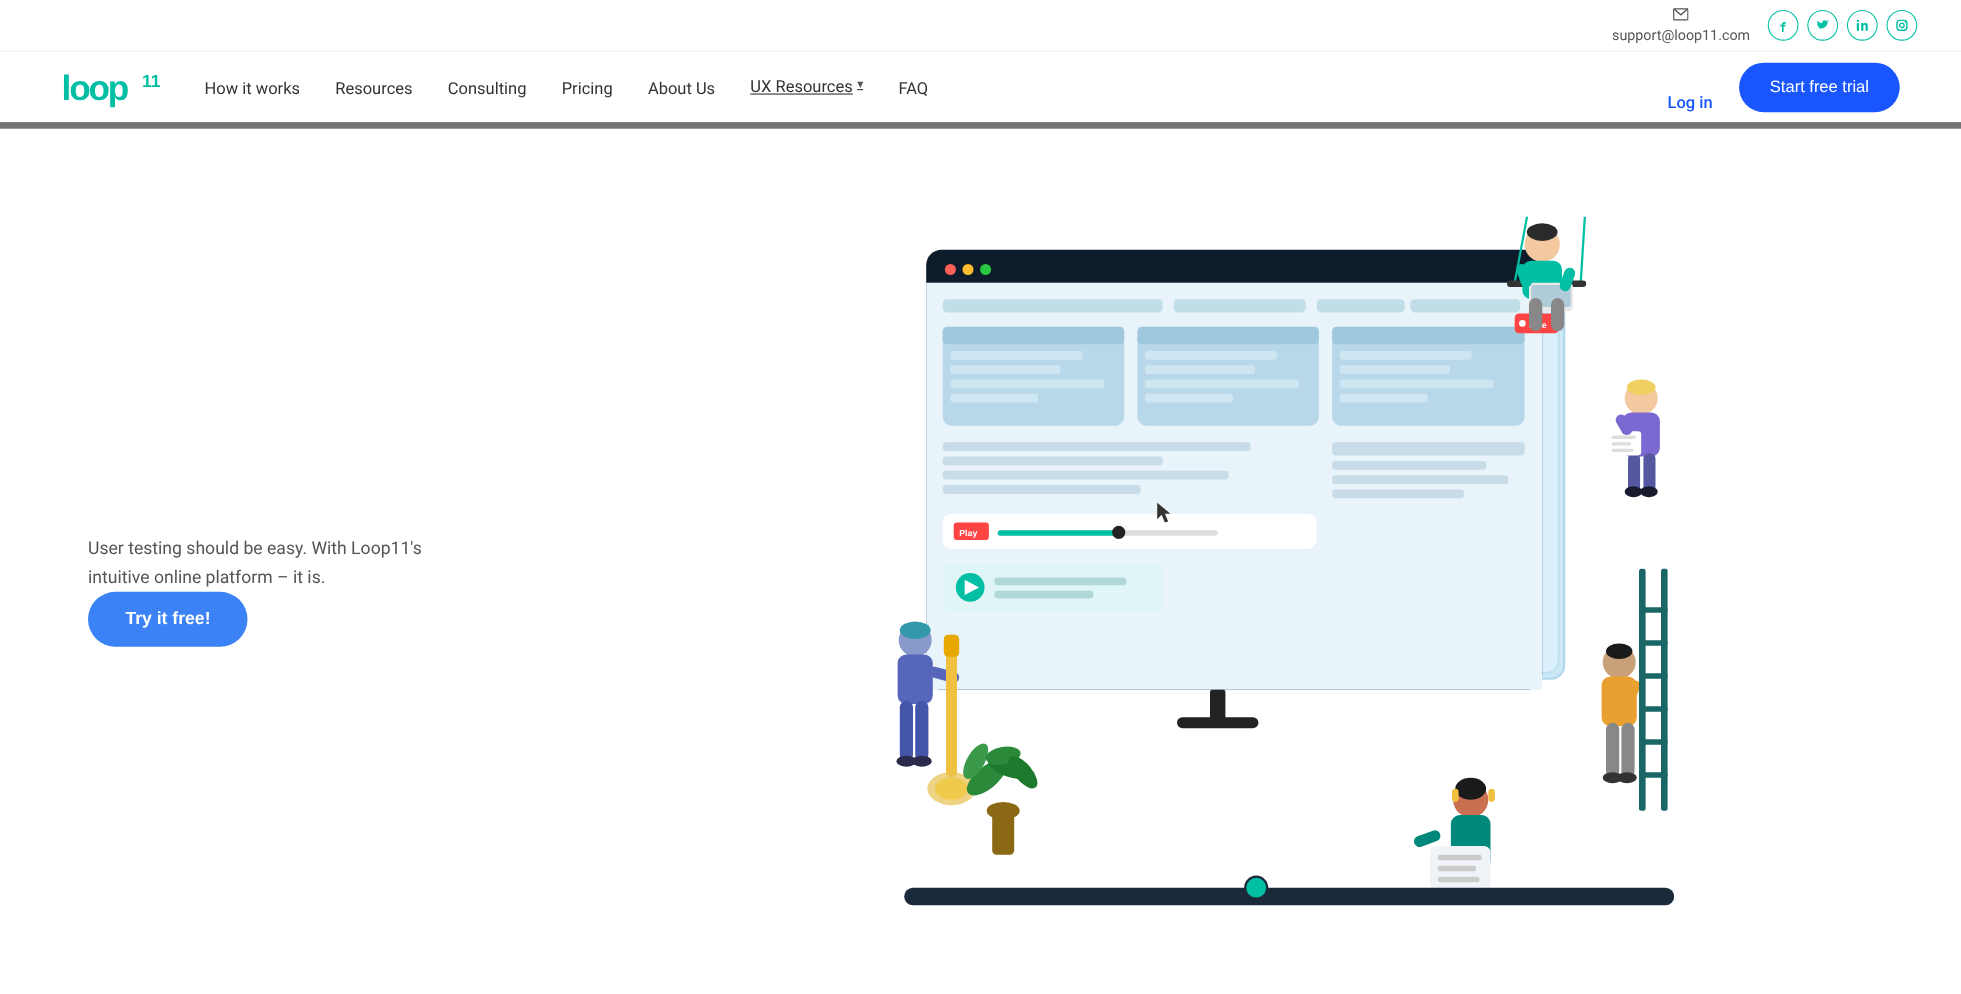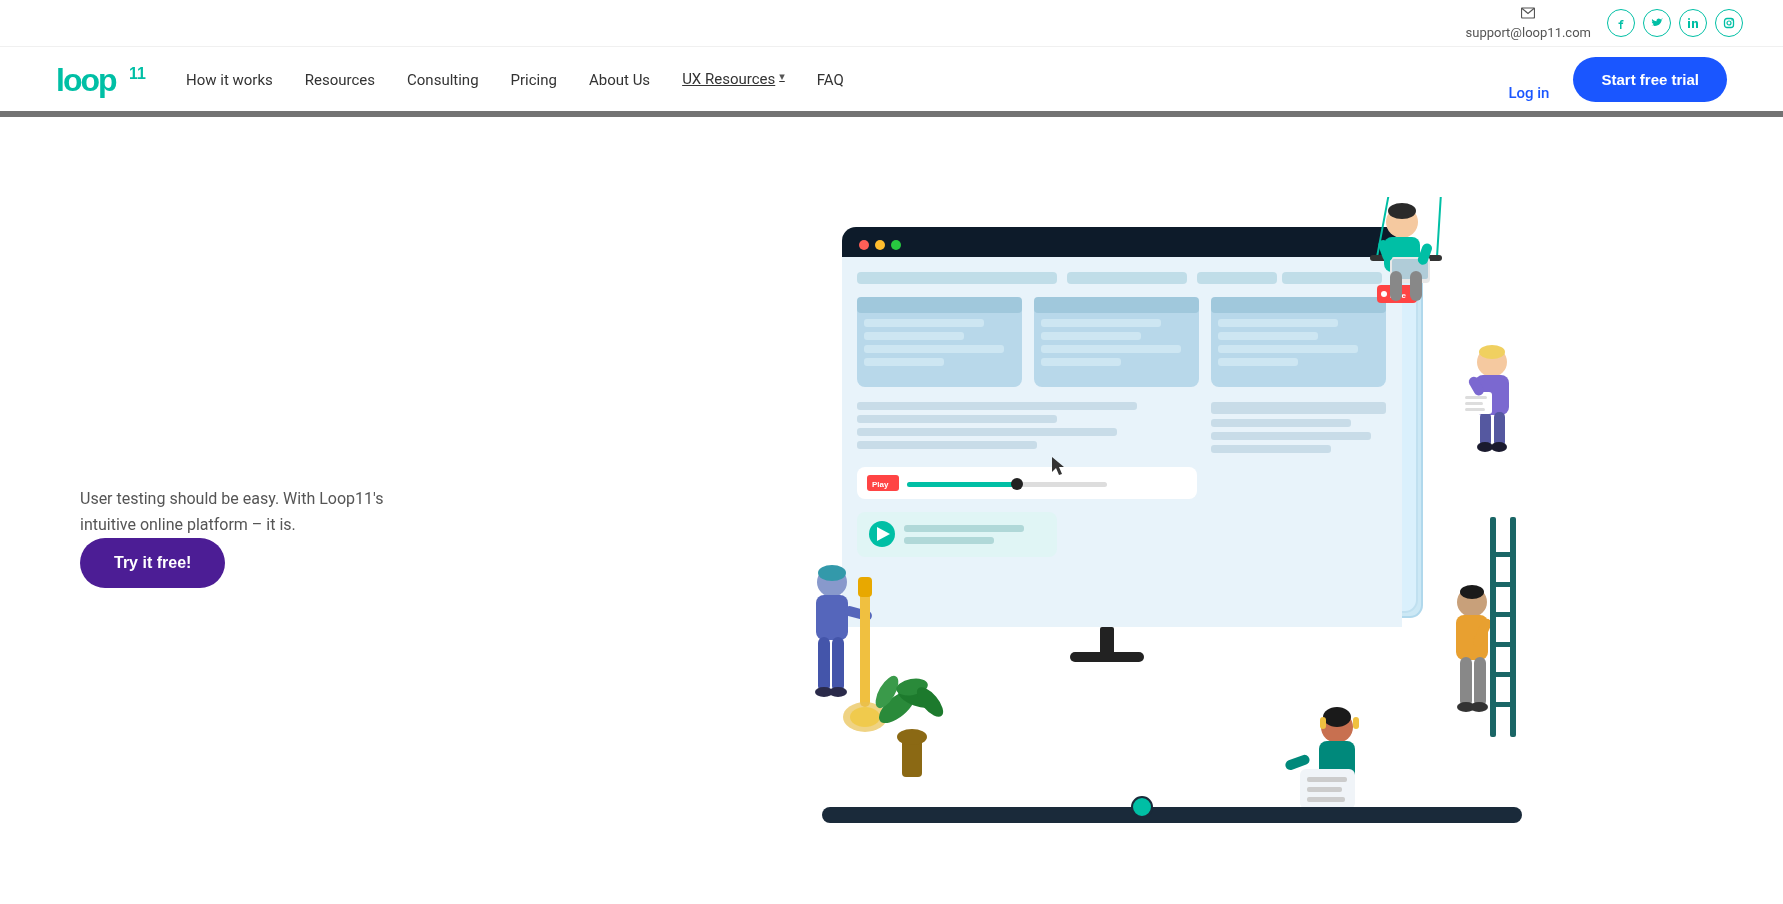--- a/index.html
+++ b/index.html
@@ -96,21 +96,21 @@
       font-size: 15px;
       font-weight: 500;
     }
     .trial-btn {
       background: #1a56ff;
       color: #fff;
       border: none;
       border-radius: 50px;
       padding: 14px 28px;
       font-size: 15px;
-      font-weight: 700;
+      font-weight: 400;
       cursor: pointer;
       white-space: nowrap;
     }
 
     
     .hero {
       display: flex;
       align-items: center;
       padding: 60px 80px 0 80px;
       min-height: 780px;
@@ -129,21 +129,21 @@
       color: #111;
       margin-bottom: 20px;
     }
     .hero-sub {
       font-size: 16px;
       color: #555;
       line-height: 1.6;
       max-width: 360px;
     }
     .try-btn {
-      background: #4c1d95;
+      background: #3b82f6;
       color: #fff;
       border: none;
       border-radius: 50px;
       padding: 16px 34px;
       font-size: 16px;
       font-weight: 600;
       cursor: pointer;
     }
 
     

